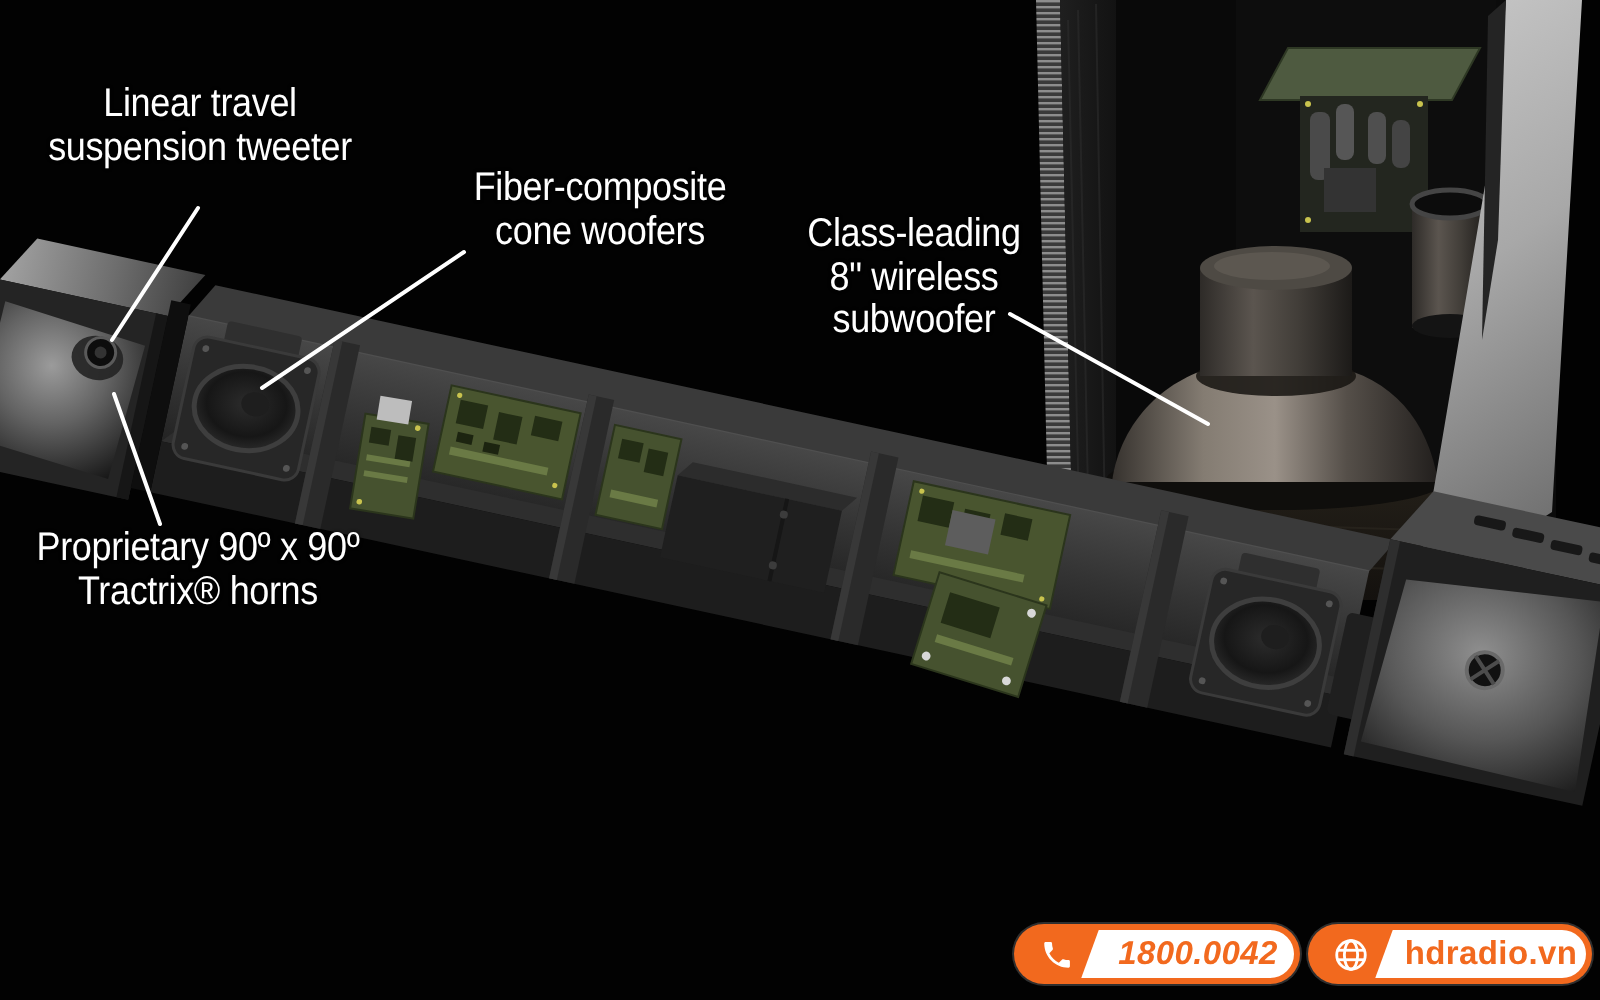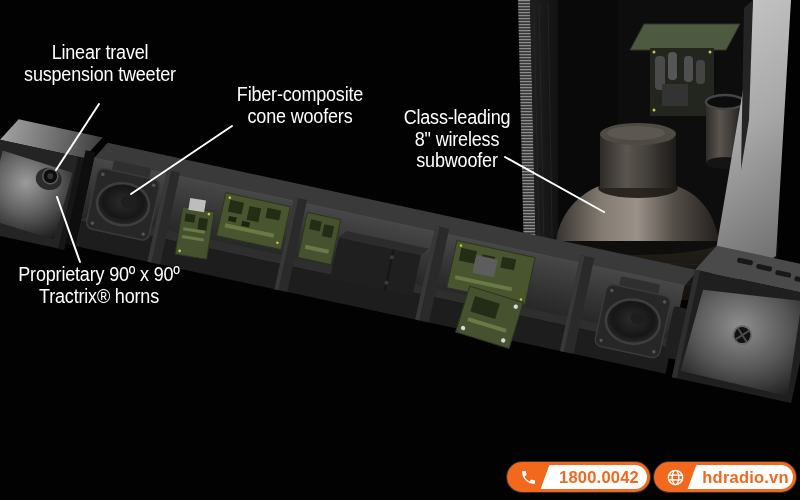--- a/index.html
+++ b/index.html
@@ -290,21 +290,21 @@
   <div class="callout-label" style="left:5px;top:42px;width:190px;">Linear travel
 suspension tweeter</div>
   <div class="callout-label" style="left:204px;top:84px;width:192px;">Fiber-composite
 cone woofers</div>
   <div class="callout-label" style="left:377px;top:107px;width:160px;">Class-leading
 8" wireless
 subwoofer</div>
   <div class="callout-label" style="left:3px;top:264px;width:192px;">Proprietary 90º x 90º
 Tractrix® horns</div>
 
-  <div class="badge" style="left:507px;top:462px;width:143px;">
+  <div class="badge" style="left:507px;top:462px;width:143px;font-style:italic;">
     <span class="badge-icon">
       <svg width="17" height="17" viewBox="0 0 24 24">
           <path fill="#fff" d="M6.6 10.8c1.5 2.9 3.8 5.2 6.7 6.7l2.2-2.2c.3-.3.7-.4 1.1-.3 1.1.4 2.3.6 3.5.6.6 0 1 .4 1 1V20c0 .6-.4 1-1 1C10.7 21 3 13.3 3 3.9c0-.6.4-1 1-1h3.5c.6 0 1 .4 1 1 0 1.2.2 2.4.6 3.5.1.4 0 .8-.3 1.1L6.6 10.8z"></path>
         </svg>
     </span>
     <span class="badge-panel">
       <span class="badge-text">1800.0042</span>
     </span>
   </div>
 

